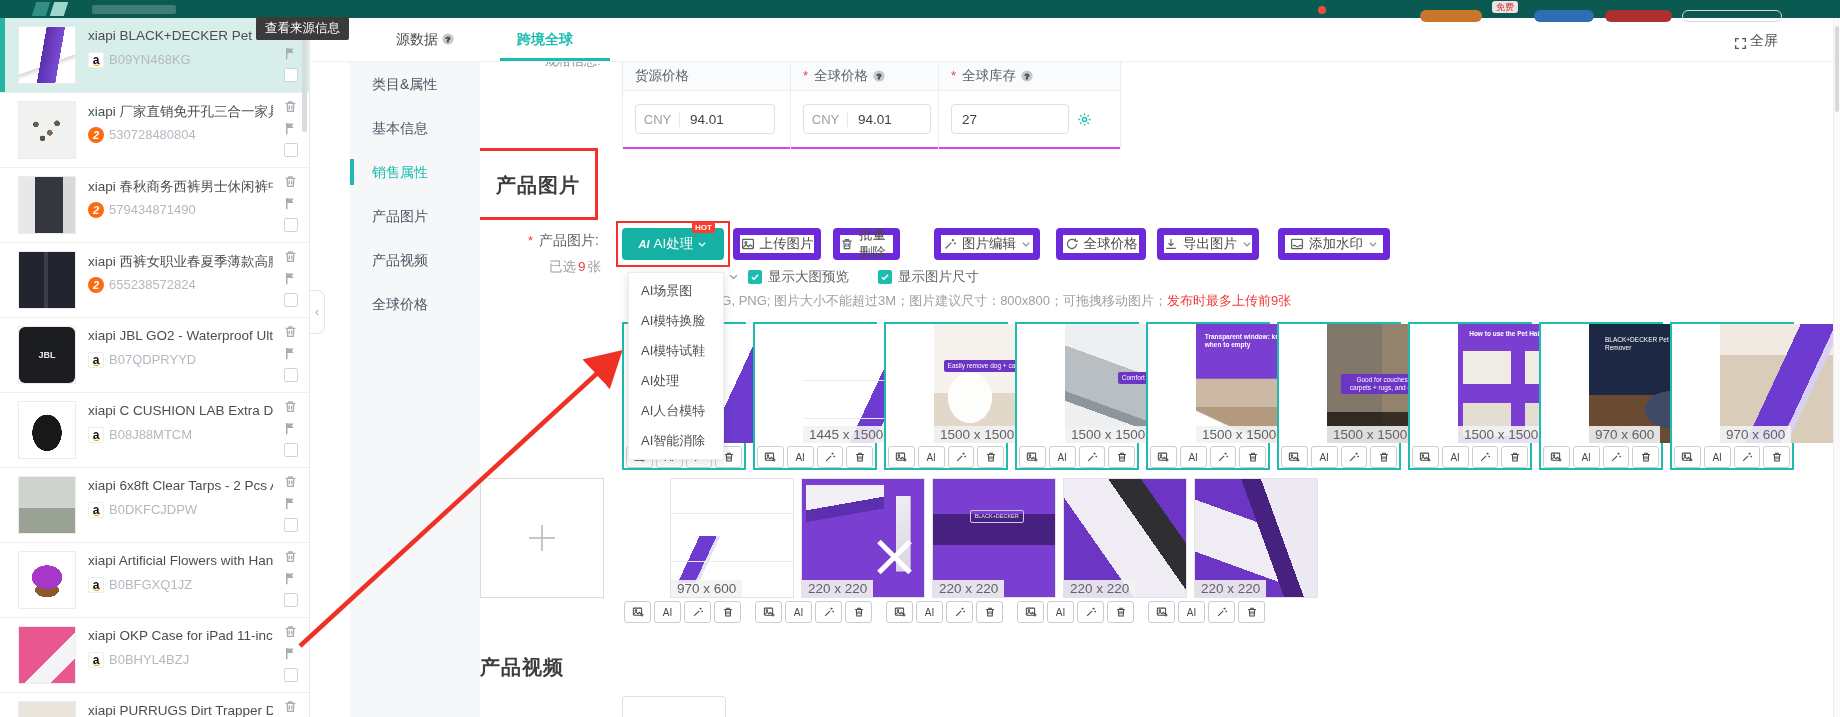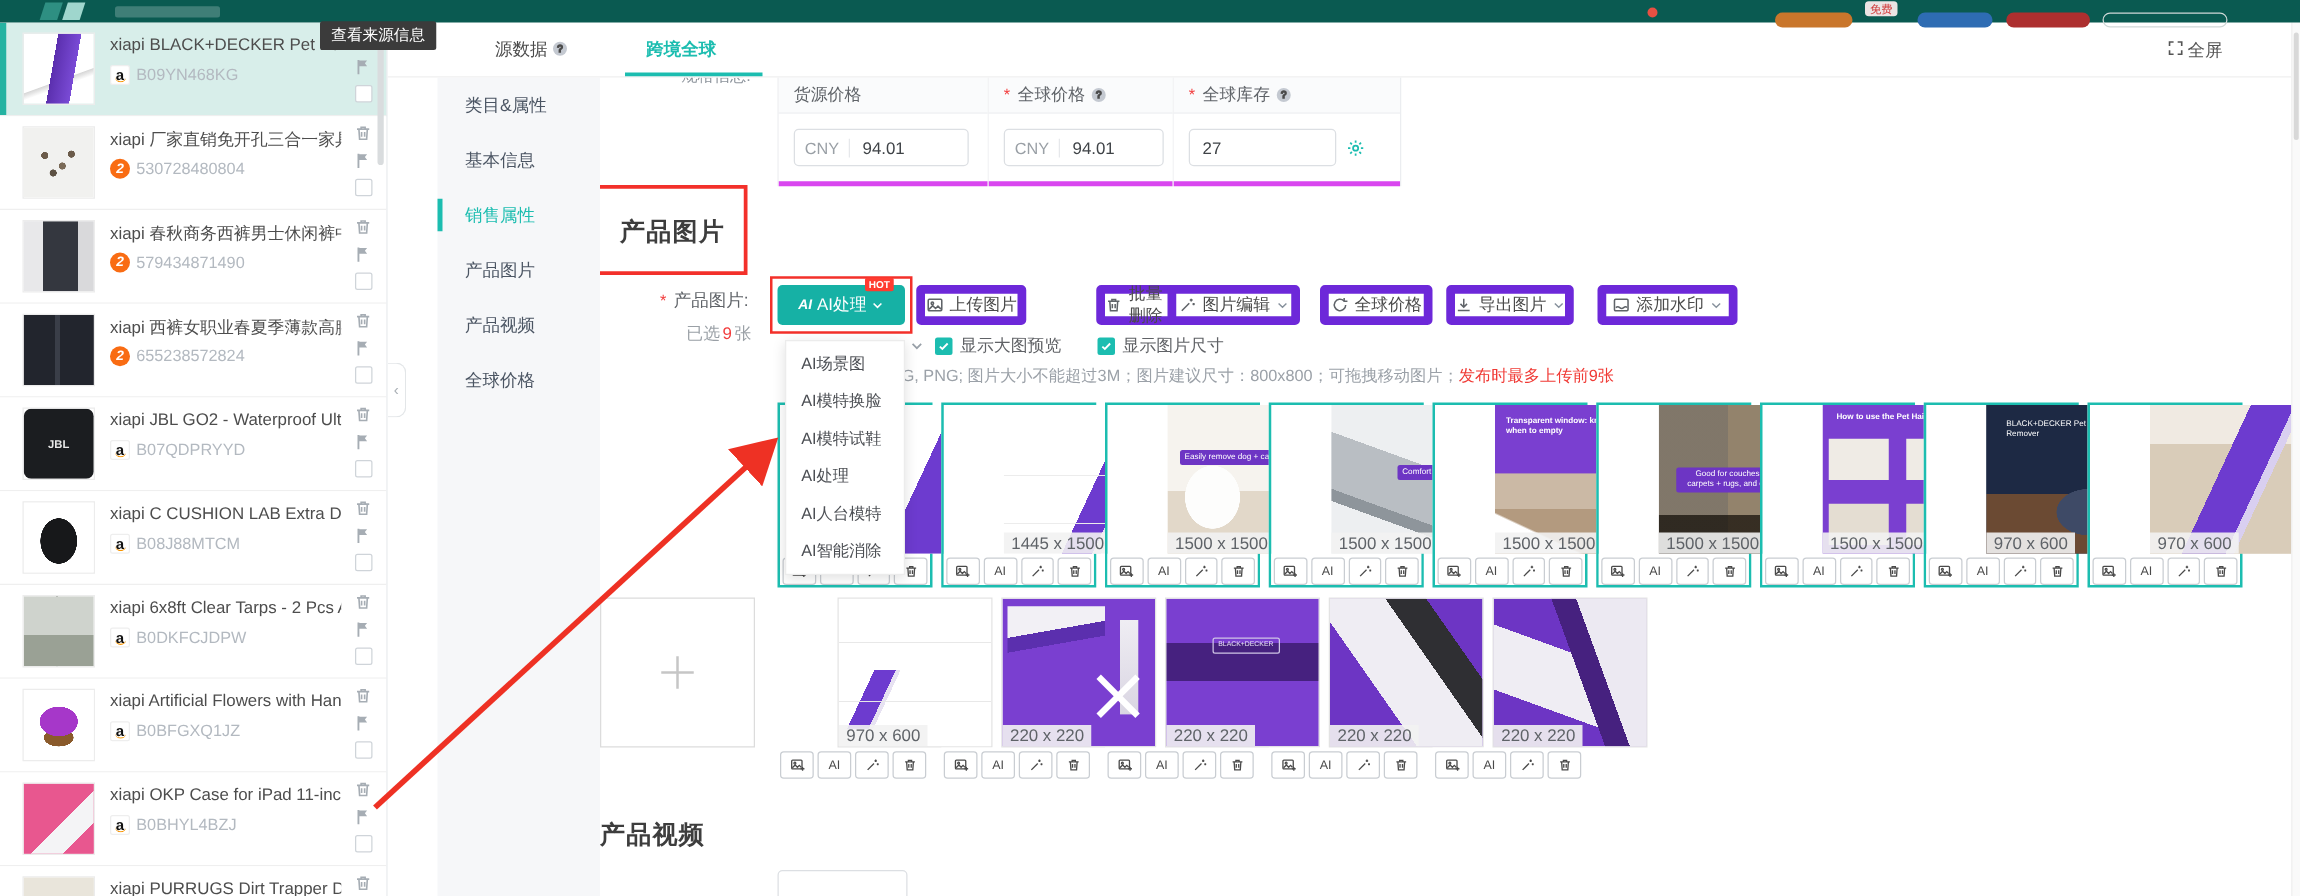--- a/index.html
+++ b/index.html
@@ -14,21 +14,21 @@
   .tb-dot { position:absolute; top:6px; width:8px; height:8px; border-radius:50%; background:#e85043; }
   .tb-pill { position:absolute; top:10px; height:12px; border-radius:6px; }
   .tb-badge { position:absolute; top:1px; font-size:9px; line-height:12px; padding:0 4px; background:#ece4e4; color:#d03636; border-radius:3px; }
 
   
   #tabbar { position:absolute; left:310px; top:18px; width:1530px; height:44px; background:#fff; border-bottom:1px solid #f0f0f0; z-index:30; }
   .tab { position:absolute; top:13px; font-size:14px; color:#4a4a4a; cursor:pointer; }
   .tab .help-ic { display:inline-block; vertical-align:-2px; margin-left:3px; }
   .tab.active { color:#1cbdb0; font-weight:bold; }
   #tab-underline { position:absolute; left:190px; bottom:0; width:110px; height:3px; background:#1cbdb0; }
-  #fullscreen { position:absolute; right:62px; top:14px; font-size:14px; color:#555; cursor:pointer; display:flex; align-items:flex-start; gap:3px; }
+  #fullscreen { position:absolute; right:62px; top:14px; font-size:14px; color:#555; cursor:pointer; display:flex; align-items:flex-end; gap:3px; }
 
   
   #leftpanel { position:absolute; left:0; top:18px; width:310px; height:699px; background:#fff; border-right:1px solid #e6e9eb; overflow:hidden; z-index:40; }
   .prod { position:absolute; left:0; width:310px; height:75px; border-bottom:1px solid #efefef; background:#fff; }
   .prod.sel { background:#d8eeea; }
   .prod.sel::before { content:""; position:absolute; left:0; top:0; width:5px; height:100%; background:#25b3a2; }
   .thumb { position:absolute; left:18px; top:8px; width:58px; height:58px; border:1px solid #ececec; background:#fff; overflow:hidden; display:flex; align-items:center; justify-content:center; }
   .p-title { position:absolute; left:88px; top:10px; width:185px; font-size:13.5px; color:#4d4d4d; white-space:nowrap; overflow:hidden; }
   .p-idrow { position:absolute; left:88px; top:33px; height:17px; display:flex; align-items:center; gap:5px; }
   .p-id { font-size:13px; color:#b3b9c0; }
@@ -49,21 +49,21 @@
   .menu-item.active::before { content:""; position:absolute; left:0; top:9px; width:4px; height:26px; background:#1cbdb0; }
 
   
   #content { position:absolute; left:480px; top:18px; width:1360px; height:699px; z-index:5; }
   #spec-label { position:absolute; left:65px; top:34px; font-size:13px; color:#8d949c; }
 
   
   #ptable { position:absolute; left:142px; top:42px; display:flex; border-left:1px solid #ebedf0; border-top:1px solid #ebedf0; }
   .pcol { border-right:1px solid #ebedf0; }
   .pcol .hd { height:30px; background:#fafbfc; border-bottom:1px solid #ebedf0; font-size:13.5px; color:#5f6368; display:flex; align-items:center; padding-left:12px; gap:4px; }
-  .pcol .bd { height:58px; background:#fff; border-bottom:4px solid #d946ef; display:flex; align-items:center; padding-left:12px; gap:8px; }
+  .pcol .bd { height:58px; background:#fff; border-bottom:2px solid #d946ef; display:flex; align-items:center; padding-left:12px; gap:8px; }
   .req { color:#f23c3c; font-size:13px; margin-right:2px; }
   .inputbox { display:flex; height:30px; border:1px solid #dcdfe3; border-radius:4px; background:#fff; align-items:center; }
   .inputbox .cur { width:44px; text-align:center; font-size:13px; color:#9aa0a6; border-right:1px solid #e6e8eb; }
   .inputbox .val { padding:0 10px; font-size:13.5px; color:#3f4347; }
 
   
   .redbox { position:absolute; border:3px solid #f3302a; z-index:26; }
   #sec-images { position:absolute; left:0; top:134px; width:116px; height:66px; display:flex; align-items:center; justify-content:center; font-size:20px; font-weight:bold; color:#3d3d3d; letter-spacing:1px; }
   #sec-video { position:absolute; left:0; top:636px; font-size:20px; font-weight:bold; color:#3d3d3d; letter-spacing:1px; }
 
@@ -511,21 +511,21 @@
         <div class="tbtn" style="left: 253px; width: 88px;">
           <span>
             <svg class="ic" width="14" height="14" viewBox="0 0 16 16" fill="none" stroke="#5f6368" stroke-width="1.4">
               <rect x="1.8" y="2.8" width="12.4" height="10.4" rx="1"></rect>
               <circle cx="5.6" cy="6.4" r="1.1"></circle>
               <path d="M2.5 12l3.4-3.4 2.6 2.6 2.2-2.2 2.8 2.8"></path>
             </svg>
           </span>
           <span>上传图片</span>
         </div>
-        <div class="tbtn" style="left: 353px; width: 67px; margin-left: 44px;">
+        <div class="tbtn" style="left: 353px; width: 67px;">
           <span>
             <svg class="ic" width="14" height="14" viewBox="0 0 16 16" fill="none" stroke="#5f6368" stroke-width="1.4">
               <path d="M2.8 4.6h10.4M6.3 4.6V3h3.4v1.6M4.4 4.6l.6 8.6h6l.6-8.6M6.7 7v4M9.3 7v4"></path>
             </svg>
           </span>
           <span>批量删除</span>
         </div>
         <div class="tbtn" style="left: 454px; width: 106px;">
           <span>
             <svg class="ic" width="14" height="14" viewBox="0 0 16 16" fill="none" stroke="#5f6368" stroke-width="1.4">

